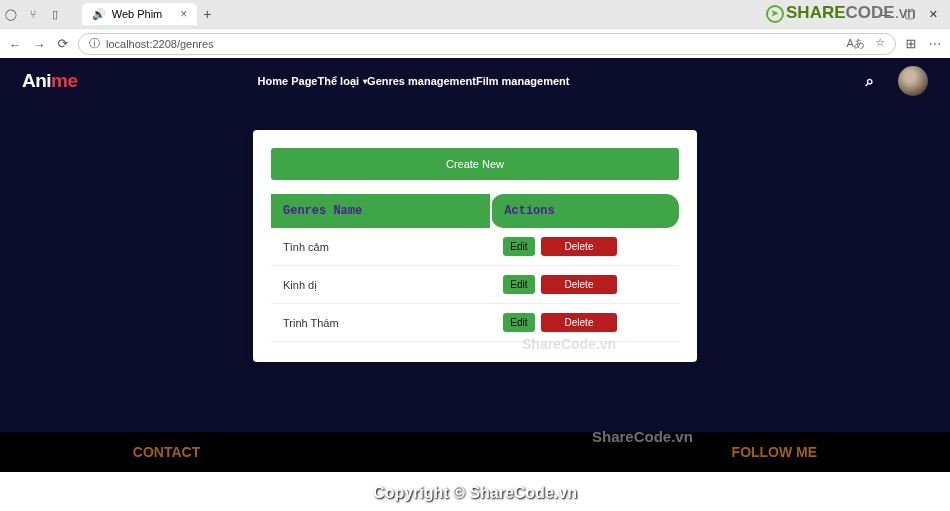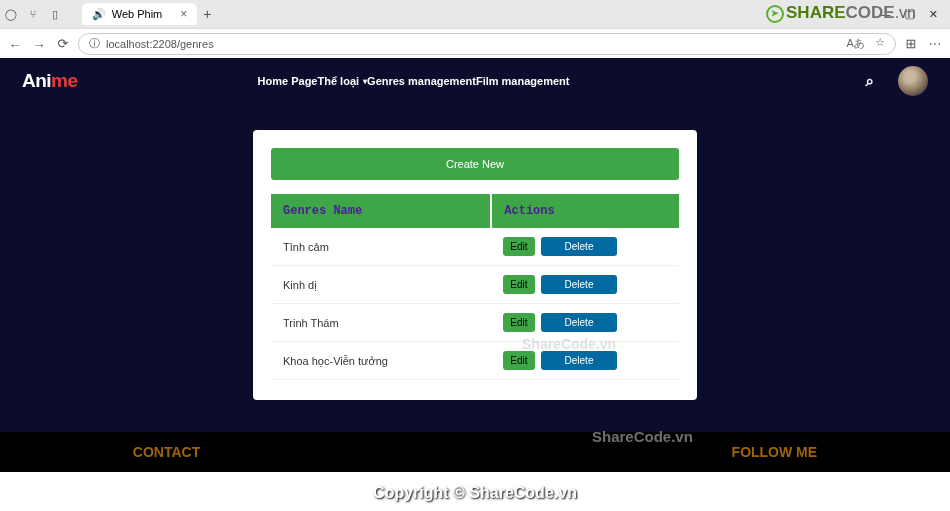--- a/index.html
+++ b/index.html
@@ -28,25 +28,25 @@
 .navlink { color: #fff; font-size: 11px; font-weight: bold; display: flex; align-items: center; gap: 4px; }
 .chev { font-size: 8px; }
 .nav-right { margin-left: auto; display: flex; align-items: center; gap: 24px; }
 .search-ic { color: #fff; font-size: 15px; font-weight: bold; }
 .avatar { width: 30px; height: 30px; border-radius: 50%; background: radial-gradient(circle at 40% 35%, #c8b8a0 20%, #8a7560 55%, #4a4040 80%); }
 
 .card { background: #fff; width: 444px; margin: 26px auto 0; border-radius: 4px; padding: 18px 18px 20px; box-shadow: 0 2px 8px rgba(0,0,0,.2); }
 .create-btn { background: #3fa648; color: #fff; text-align: center; padding: 10px; font-size: 11px; border-radius: 3px; cursor: pointer; }
 .table { margin-top: 14px; width: 100%; border-collapse: collapse; }
 .table th { background: #3fa648; color: #4c1d95; text-align: left; padding: 10px 12px; font-size: 12px; font-weight: bold; border-right: 2px solid #fff; font-family: Liberation Mono, monospace; }
-.table th:last-child { border-right: none; }
+.table th:last-child { border-right: none; border-radius: 13px; }
 .table td { padding: 9px 12px; font-size: 11px; color: #333; border-bottom: 1px solid #eee; vertical-align: middle; }
 .table td:first-child { width: 54%; }
 .edit-btn { background: #3fa648; color: #000; padding: 4px 7px; border-radius: 3px; font-size: 10px; display: inline-block; cursor: pointer; }
-.del-btn { background: #0369a1; color: #fff; padding: 4px 24px; border-radius: 3px; font-size: 10px; display: inline-block; margin-left: 6px; cursor: pointer; }
+.del-btn { background: #b91c1c; color: #fff; padding: 4px 24px; border-radius: 3px; font-size: 10px; display: inline-block; margin-left: 6px; cursor: pointer; }
 
 .footer-bar { position: absolute; bottom: 0; left: 0; right: 0; height: 40px; background: #000; display: flex; align-items: center; justify-content: space-around; color: #a16207; font-size: 14px; font-weight: bold; }
 
 
 .edge-sidebar { position: absolute; top: 58px; right: 0; width: 26px; height: 414px; background: #f7f7f7; border-left: 1px solid #ddd; display: flex; flex-direction: column; align-items: center; gap: 16px; padding-top: 10px; font-size: 12px; }
 .edge-sidebar div { color: #888; }
 
 
 .wm { position: absolute; color: rgba(200,200,200,.55); font-weight: bold; pointer-events: none; }
 .wm-logo { position: absolute; top: 3px; right: 34px; font-size: 17px; font-weight: bold; pointer-events: none; }
@@ -147,24 +147,20 @@
           <td><span class="edit-btn">Edit</span><span class="del-btn">Delete</span></td>
         </tr>
         <tr>
           <td>Kinh dị</td>
           <td><span class="edit-btn">Edit</span><span class="del-btn">Delete</span></td>
         </tr>
         <tr>
           <td>Trinh Thám</td>
           <td><span class="edit-btn">Edit</span><span class="del-btn">Delete</span></td>
         </tr>
-        <tr>
-          <td>Khoa học-Viễn tưởng</td>
-          <td><span class="edit-btn">Edit</span><span class="del-btn">Delete</span></td>
-        </tr>
       </tbody>
     </table>
   </div>
 
   <div class="footer-bar">
     <span>CONTACT</span>
     <span></span>
     <span>FOLLOW ME</span>
   </div>
 

